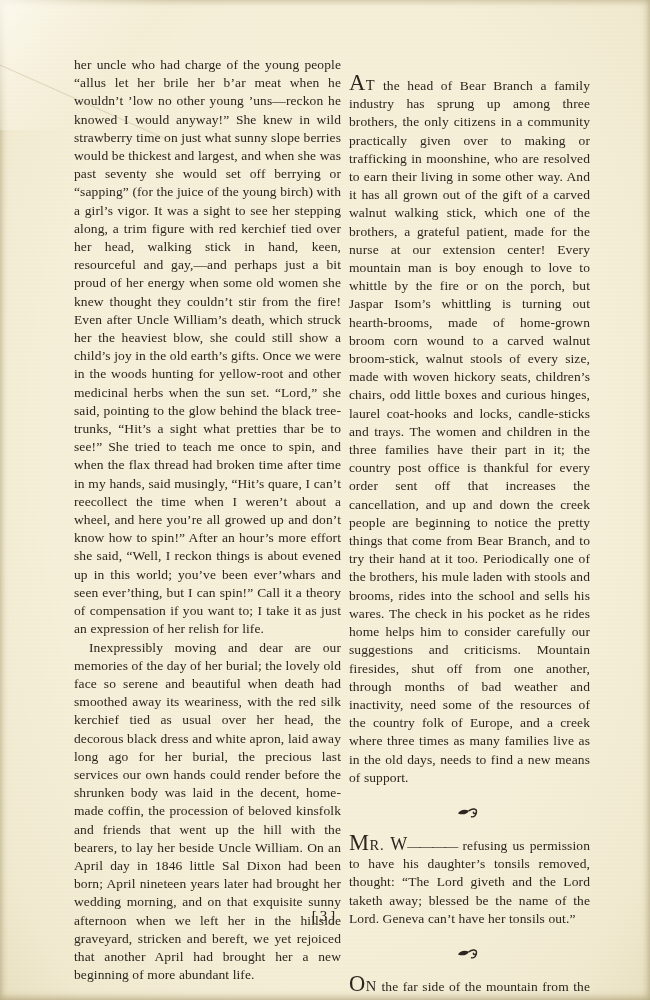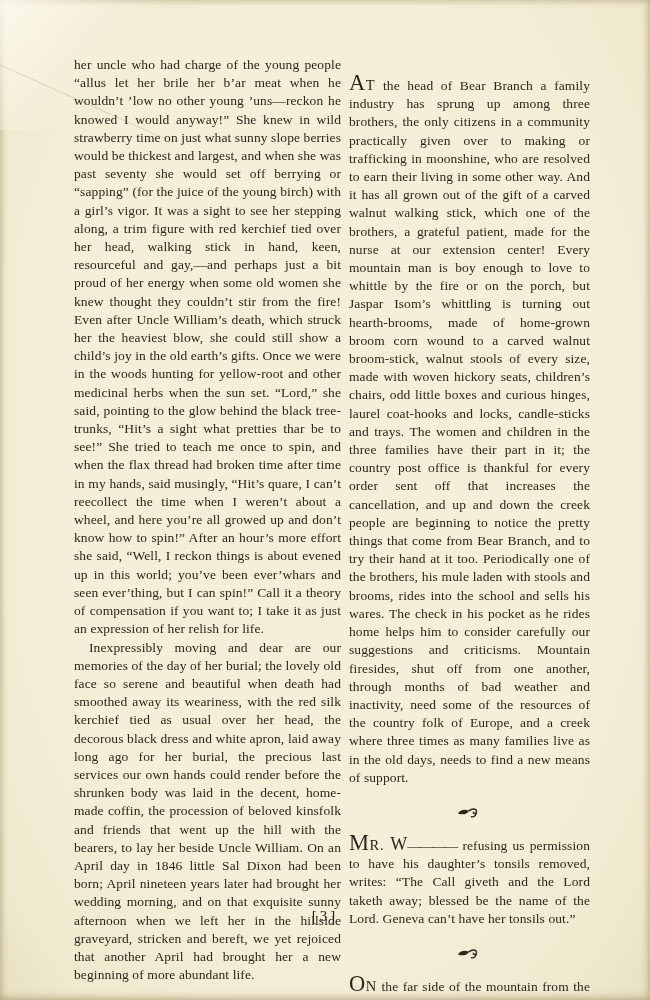--- a/index.html
+++ b/index.html
@@ -102,21 +102,21 @@
   <div class="col col-right">
     <p class="para sec"><span class="lead-initial">A</span><span class="lead-small">T</span><span class="lead-mid"></span><span class="wdash"></span><span> the head of Bear Branch a family industry has sprung up among three brothers, the only citizens in a community practically given over to making or trafficking in moonshine, who are resolved to earn their living in some other way. And it has all grown out of the gift of a carved walnut walking stick, which one of the brothers, a grateful patient, made for the nurse at our extension center! Every mountain man is boy enough to love to whittle by the fire or on the porch, but Jaspar Isom’s whittling is turning out hearth-brooms, made of home-grown broom corn wound to a carved walnut broom-stick, walnut stools of every size, made with woven hickory seats, children’s chairs, odd little boxes and curious hinges, laurel coat-hooks and locks, candle-sticks and trays. The women and children in the three families have their part in it; the country post office is thankful for every order sent off that increases the cancellation, and up and down the creek people are beginning to notice the pretty things that come from Bear Branch, and to try their hand at it too. Periodically one of the brothers, his mule laden with stools and brooms, rides into the school and sells his wares. The check in his pocket as he rides home helps him to consider carefully our suggestions and criticisms. Mountain firesides, shut off from one another, through months of bad weather and inactivity, need some of the resources of the country folk of Europe, and a creek where three times as many families live as in the old days, needs to find a new means of support.</span></p>
 
     <div class="ornament">
       <svg width="26" height="13" viewBox="0 0 28 14" aria-hidden="true">
         <path d="M1,8 Q5,2 13,5 Q9,11 1,8 Z" fill="#2b261e"></path>
         <path d="M13,5 C17,2 21,3 21,6 C21,8.6 17.6,8.8 17.6,6.8 M21,6 C21,10 18.4,12 15.6,11.6" fill="none" stroke="#2b261e" stroke-width="1.5" stroke-linecap="round"></path>
       </svg>
     </div>
 
-    <p class="para sec"><span class="lead-initial">M</span><span class="lead-small">R.</span><span class="lead-mid"> W</span><span class="wdash">————</span><span> refusing us permission to have his daughter’s tonsils removed, writes: “The Call giveth and the Lord taketh away; blessed be the name of the Lord. Geneva can’t have her tonsils out.”</span></p>
+    <p class="para sec"><span class="lead-initial">M</span><span class="lead-small">R.</span><span class="lead-mid"> W</span><span class="wdash">————</span><span> refusing us permission to have his daughter’s tonsils removed, thought: “The Lord giveth and the Lord taketh away; blessed be the name of the Lord. Geneva can’t have her tonsils out.”</span></p>
 
     <div class="ornament">
       <svg width="26" height="13" viewBox="0 0 28 14" aria-hidden="true">
         <path d="M1,8 Q5,2 13,5 Q9,11 1,8 Z" fill="#2b261e"></path>
         <path d="M13,5 C17,2 21,3 21,6 C21,8.6 17.6,8.8 17.6,6.8 M21,6 C21,10 18.4,12 15.6,11.6" fill="none" stroke="#2b261e" stroke-width="1.5" stroke-linecap="round"></path>
       </svg>
     </div>
 
     <p class="para sec"><span class="lead-initial">O</span><span class="lead-small">N</span><span class="lead-mid"></span><span class="wdash"></span><span> the far side of the mountain from the railroad, we wear our shoes out, and our dresses till they can be torn up for house-cloths without violating our sense of thrift. Thus enjoying the innocencies of an earlier society, we wonder as we open missionary boxes and barrels, and sort out their contents, if the delicately balanced social order on the other side of the mountain will sometime evolve as satisfactory a scheme as our own.  Plainly, many things that are sent</span></p>
   </div>

